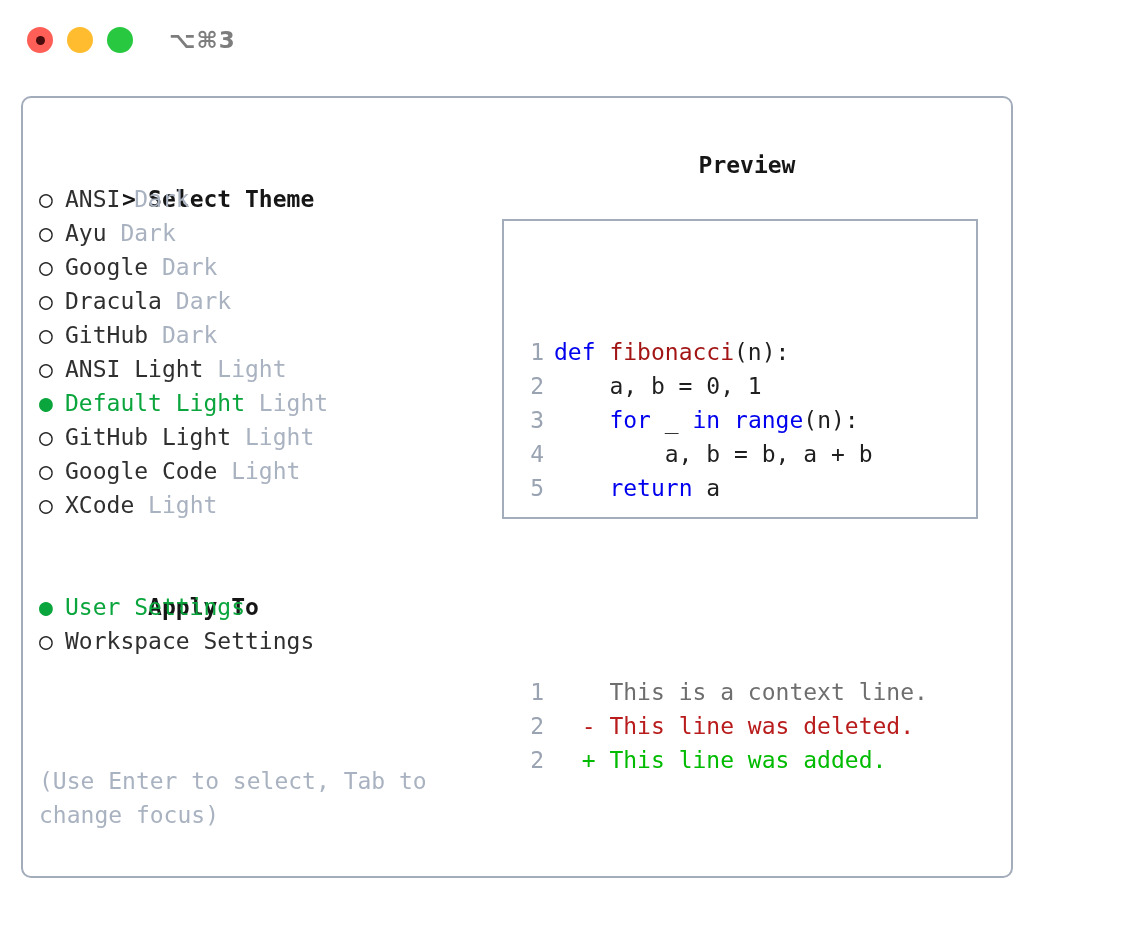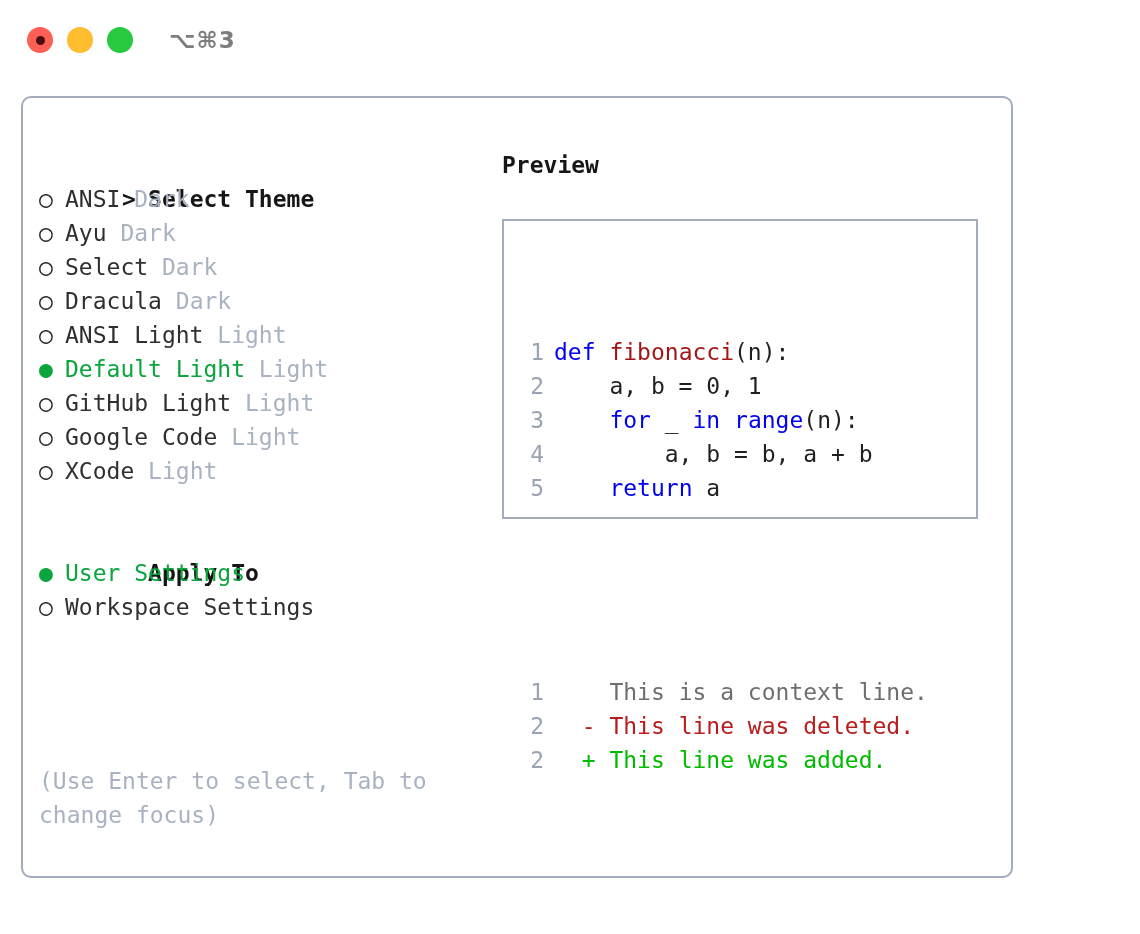--- a/index.html
+++ b/index.html
@@ -115,20 +115,21 @@
     position: absolute;
     left: 479px;
     top: 50px;
     width: 490px;
   }
   #preview-title {
     font-size: 23px;
     font-weight: bold;
     color: #161616;
     line-height: 34px;
+    text-align: center;
   }
   #preview-box {
     margin-top: 37px;
     width: 476px;
     height: 300px;
     border: 2px solid #a3acbb;
     box-sizing: border-box;
     background: #ffffff;
     position: relative;
   }
@@ -173,22 +174,23 @@
 
   <div id="theme-column">
 
     <div class="row">
       <span class="bullet heading">&gt; </span><span class="heading">Select Theme</span>
     </div>
 
     <div id="theme-items">
         <div class="row"><span class="bullet">○</span><span class="label">ANSI</span><span class="tag"> Dark</span></div>
         <div class="row"><span class="bullet">○</span><span class="label">Ayu</span><span class="tag"> Dark</span></div>
-        <div class="row"><span class="bullet">○</span><span class="label">Select</span><span class="tag"> Dark</span></div>
+        <div class="row"><span class="bullet">○</span><span class="label">Google</span><span class="tag"> Dark</span></div>
         <div class="row"><span class="bullet">○</span><span class="label">Dracula</span><span class="tag"> Dark</span></div>
+        <div class="row"><span class="bullet">○</span><span class="label">GitHub</span><span class="tag"> Dark</span></div>
         <div class="row"><span class="bullet">○</span><span class="label">ANSI Light</span><span class="tag"> Light</span></div>
         <div class="row"><span class="bullet sel">●</span><span class="label sel">Default Light</span><span class="tag"> Light</span></div>
         <div class="row"><span class="bullet">○</span><span class="label">GitHub Light</span><span class="tag"> Light</span></div>
         <div class="row"><span class="bullet">○</span><span class="label">Google Code</span><span class="tag"> Light</span></div>
         <div class="row"><span class="bullet">○</span><span class="label">XCode</span><span class="tag"> Light</span></div>
       </div>
 
     <div id="spacer-gap"></div>
 
     <div class="row">

